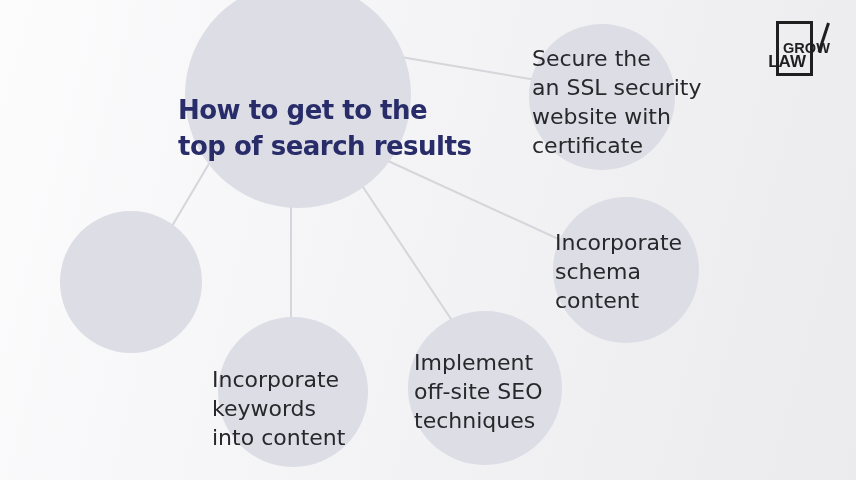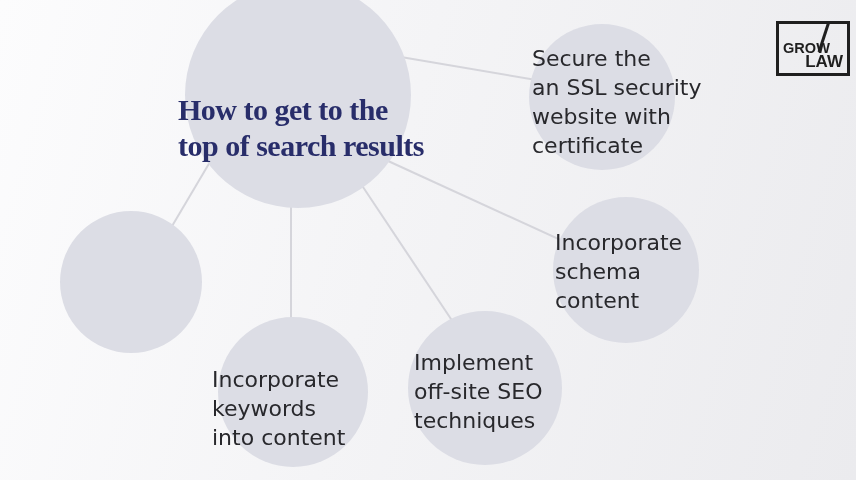--- a/index.html
+++ b/index.html
@@ -29,46 +29,45 @@
   .circle-schema    { left: 553px; top: 197px; width: 146px; height: 146px; }
   .circle-offsite   { left: 408px; top: 311px; width: 154px; height: 154px; }
   .circle-keywords  { left: 218px; top: 317px; width: 150px; height: 150px; }
   .circle-crawlable { left:  60px; top: 211px; width: 142px; height: 142px; }
 
   .title-block {
     position: absolute;
     left: 178px; top: 92px;
     z-index: 3;
     color: #282d6a;
-    font-size: 30px;
+    font-size: 26px;
     line-height: 36px;
     font-weight: 700;
     letter-spacing: -0.5px;
     white-space: nowrap;
-    font-family: Liberation Serif, serif;
   }
   .node-text {
     position: absolute;
     z-index: 3;
     color: #28282c;
     font-size: 22px;
     line-height: 29px;
     font-weight: 400;
     white-space: nowrap;
   }
   .text-ssl       { left: 532px; top:  44px; }
   .text-schema    { left: 555px; top: 228px; }
   .text-offsite   { left: 414px; top: 337px; margin-top: 11px; }
   .text-keywords  { left: 212px; top: 365px; }
   .text-crawlable { left:  57px; top: 246px; }
 
   .logo-box {
     position: absolute;
     left: 776px; top: 21px;
-    width: 74px; height: 55px;
+    width: 37px; height: 55px;
     border: 3px solid #1f1f1f;
     z-index: 4;
     color: #1f1f1f;
     font-family: "Liberation Sans", sans-serif;
     font-weight: 700;
   }
   .logo-row1 {
     position: absolute;
     left: 4px; top: 16px;
     font-size: 15px;

